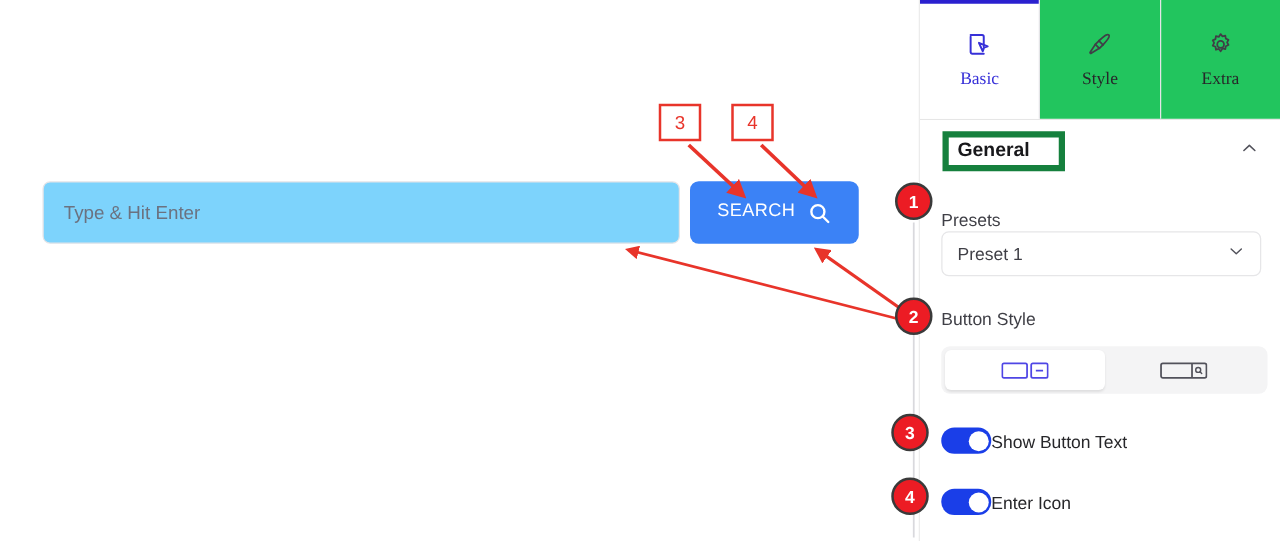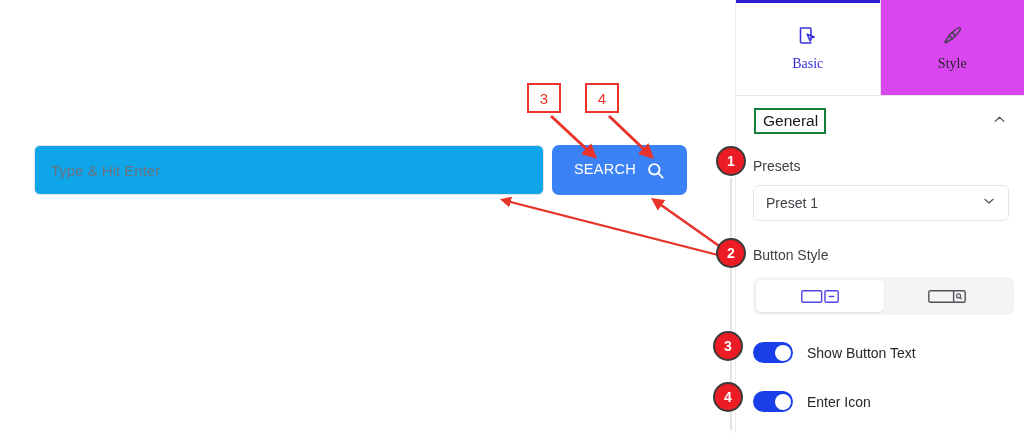--- a/index.html
+++ b/index.html
@@ -33,21 +33,21 @@
   }
 
   #search-input {
     position: absolute;
     left: 0; top: 0;
     width: 510px;
     height: 50px;
     box-sizing: border-box;
     border: 1px solid #e4e4e7;
     border-radius: 6px;
-    background: #0ea5e9;
+    background: #7dd3fc;
     font-family: "Liberation Sans", sans-serif;
     font-size: 15px;
     color: #3f3f46;
     padding: 0 16px;
     outline: none;
   }
   #search-input::placeholder { color: #6b7280; opacity: 1; }
 
   #search-button {
     position: absolute;
@@ -94,21 +94,21 @@
     border-bottom: 1px solid #e6e6e6;
   }
   .tab {
     flex: 1 1 0;
     display: flex;
     flex-direction: column;
     align-items: center;
     justify-content: center;
     gap: 8px;
     cursor: pointer;
-    background: #d946ef;
+    background: #22c55e;
     border-right: 1px solid #e4e4e7;
     box-sizing: border-box;
     position: relative;
   }
   .tab:last-child { border-right: none; }
   .tab .tab-label {
     font-size: 14px;
     color: #27272a;
     font-family: Liberation Serif, serif;
   }
@@ -132,36 +132,36 @@
     width: 289px; height: 42px;
     display: flex;
     align-items: center;
     justify-content: space-between;
     padding: 0 18px 0 18px;
     box-sizing: border-box;
     cursor: pointer;
   }
   #general-title {
     font-size: 15.5px;
-    font-weight: normal;
+    font-weight: bold;
     color: #18181b;
-    border: 2px solid #15803d;
-    padding: 1px 6px 2px 7px;
+    border: 5px solid #15803d;
+    padding: 1px 23px 2px 7px;
     box-sizing: border-box;
     background: #ffffff;
     line-height: 1.25;
   }
 
   .field-label {
     font-size: 14px;
     color: #3f3f46;
     font-family: "Liberation Sans", sans-serif;
   }
 
-  #presets-label { position: absolute; left: 753px; top: 158px; }
+  #presets-label { position: absolute; left: 753px; top: 168px; }
   #presets-select {
     position: absolute;
     left: 753px; top: 185px;
     width: 256px; height: 36px;
     box-sizing: border-box;
     border: 1px solid #e6e6e8;
     border-radius: 6px;
     background: #ffffff;
     display: flex;
     align-items: center;
@@ -192,21 +192,20 @@
     cursor: pointer;
   }
   .bs-option.selected { background: #ffffff; box-shadow: 0 1px 2px rgba(0,0,0,0.09); }
 
   
   .toggle-row {
     position: absolute;
     left: 753px;
     display: flex;
     align-items: center;
-    gap: 14px;
   }
   #row-show-button-text { top: 342px; }
   #row-show-icon { top: 391px; }
   .switch {
     width: 40px; height: 21px;
     border-radius: 11px;
     background: #1a3ee8;
     position: relative;
     cursor: pointer;
     flex: none;
@@ -303,20 +302,29 @@
       <span class="tab-icon">
         <svg width="21" height="21" viewBox="0 0 24 24" fill="none" stroke="#3f3f46" stroke-width="1.6" stroke-linejoin="round" stroke-linecap="round">
           <path d="M20.6 3.4c-1.1-1.1-3.3.2-6 2.6l-3 2.7 3.7 3.7 2.7-3c2.4-2.7 3.7-4.9 2.6-6z"></path>
           <path d="M11.6 8.7l-3.3 3.3 3.7 3.7 3.3-3.3"></path>
           <path d="M8.3 12L3.6 19.2c-.4.6.3 1.3.9.9L11.9 15.6"></path>
         </svg>
       </span>
       <span class="tab-label">Style</span>
     </div>
 
+    <div class="tab">
+      <span class="tab-icon">
+        <svg width="21" height="21" viewBox="0 0 24 24" fill="none" stroke="#3f3f46" stroke-width="1.6" stroke-linejoin="round" stroke-linecap="round">
+          <circle cx="12" cy="12" r="3.1"></circle>
+          <path d="M12 2.6l1.7 2.1 2.6-.7.4 2.7 2.5 1.1-1.3 2.4 1.3 2.4-2.5 1.1-.4 2.7-2.6-.7L12 18.3l-1.7-2.1-2.6.7-.4-2.7-2.5-1.1 1.3-2.4-1.3-2.4 2.5-1.1.4-2.7 2.6.7z"></path>
+        </svg>
+      </span>
+      <span class="tab-label">Extra</span>
+    </div>
 
   </div>
 
   <div id="general-row">
     <span id="general-title">General</span>
     <span>
       <svg width="15" height="15" viewBox="0 0 24 24" fill="none" stroke="#52525b" stroke-width="2" stroke-linecap="round" stroke-linejoin="round">
         <polyline points="5,15 12,8.5 19,15"></polyline>
       </svg>
     </span>

